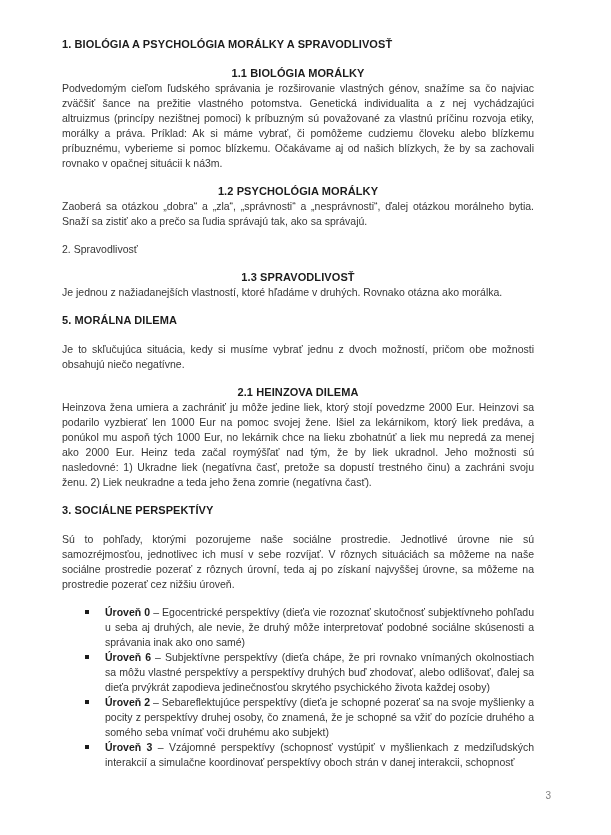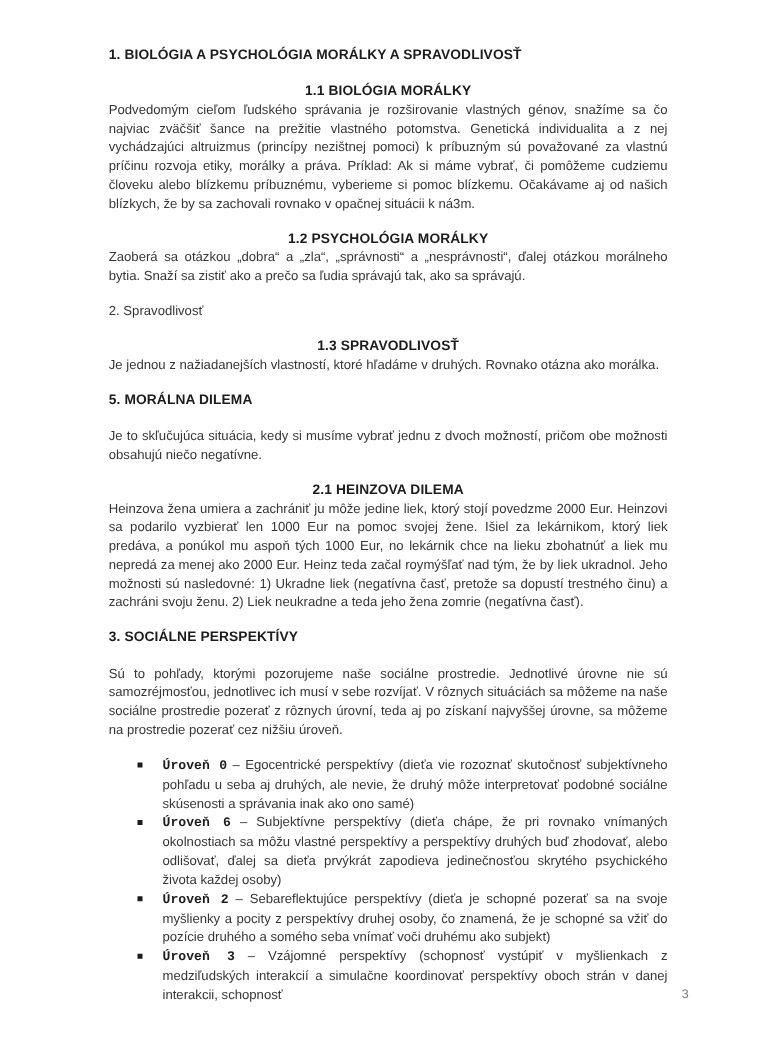--- a/index.html
+++ b/index.html
@@ -16,21 +16,20 @@
     font-family: "Liberation Sans", "DejaVu Sans", sans-serif;
   }
   .content {
     position: absolute;
     left: 62px;
     right: 77px;
     top: 37px;
     color: #363636;
     font-size: 10.5px;
     line-height: 15px;
-    margin-left: 25px;
   }
   .content h1 {
     font-size: 11px;
     font-weight: bold;
     color: #1c1c1c;
     margin: 0 0 14px 0;
     text-align: left;
     letter-spacing: 0.1px;
   }
   .content h2 {
@@ -60,21 +59,20 @@
     position: absolute;
     left: -20px;
     top: 5px;
     width: 4px;
     height: 4px;
     background: #1c1c1c;
   }
   ul.levels li strong {
     color: #1c1c1c;
     font-weight: bold;
-    font-family: Liberation Mono, monospace;
   }
   .page-number {
     position: absolute;
     right: 60px;
     top: 790px;
     font-size: 10px;
     color: #808080;
     line-height: 12px;
   }
 </style>

